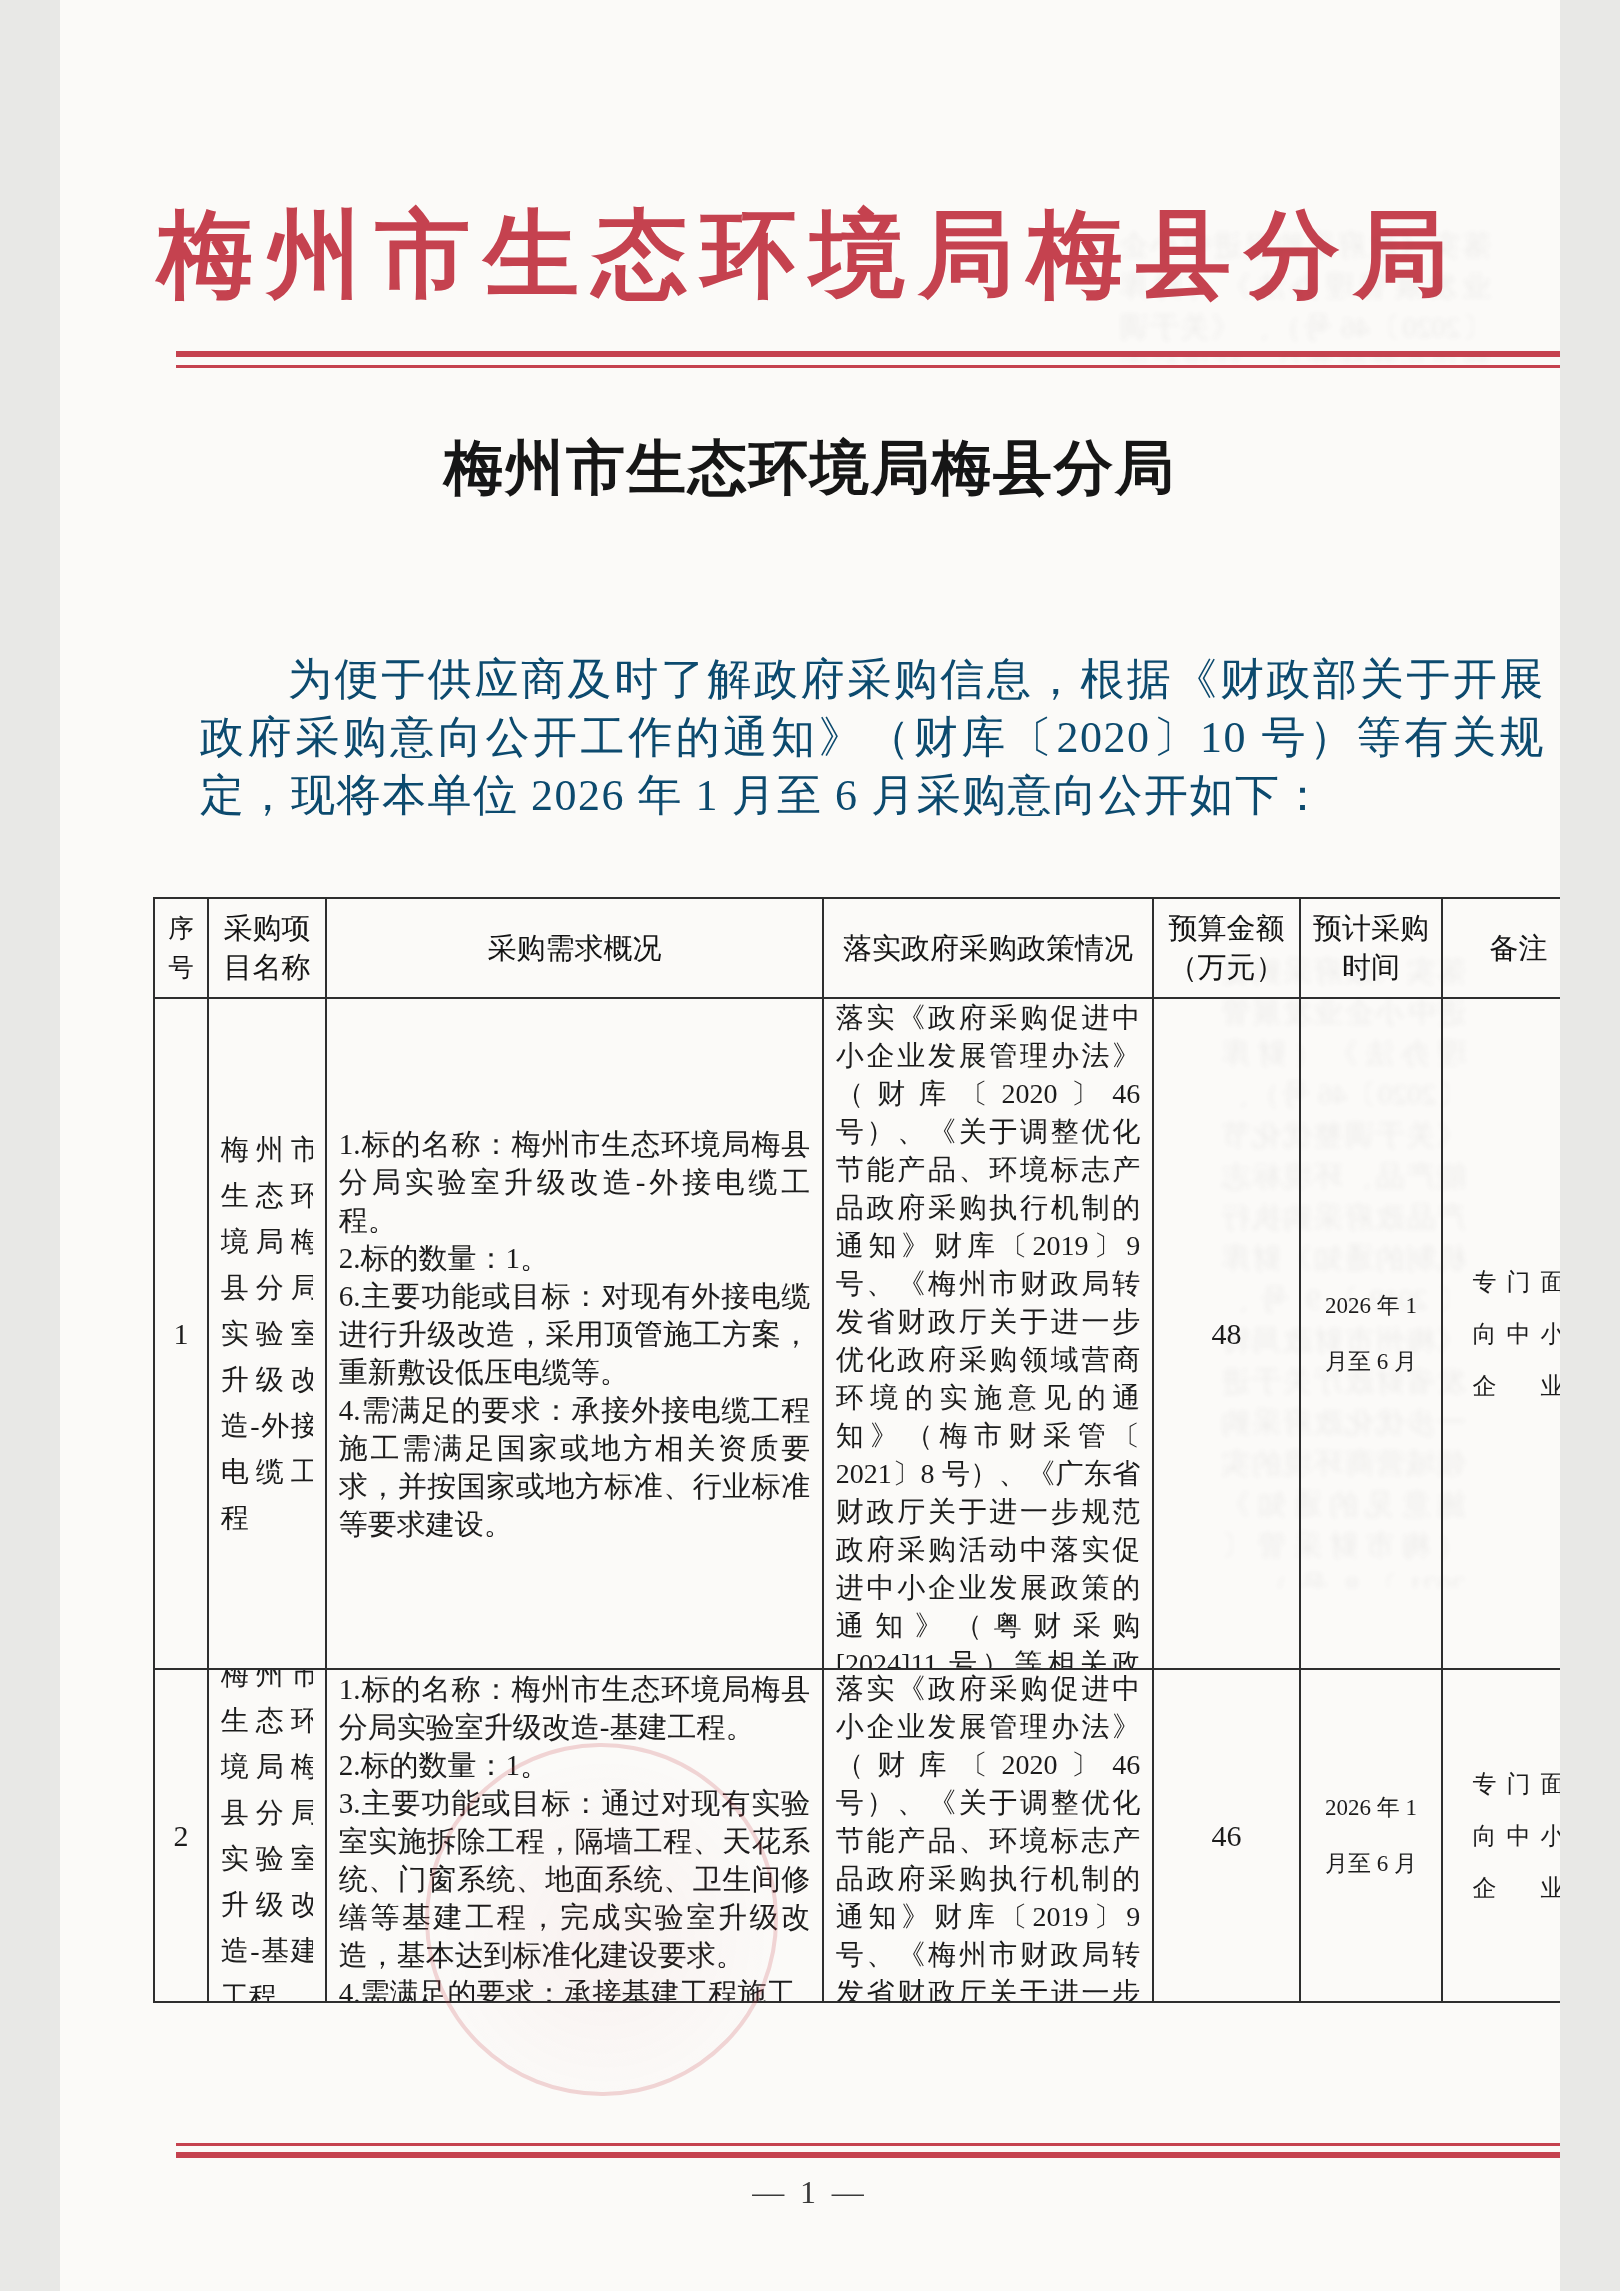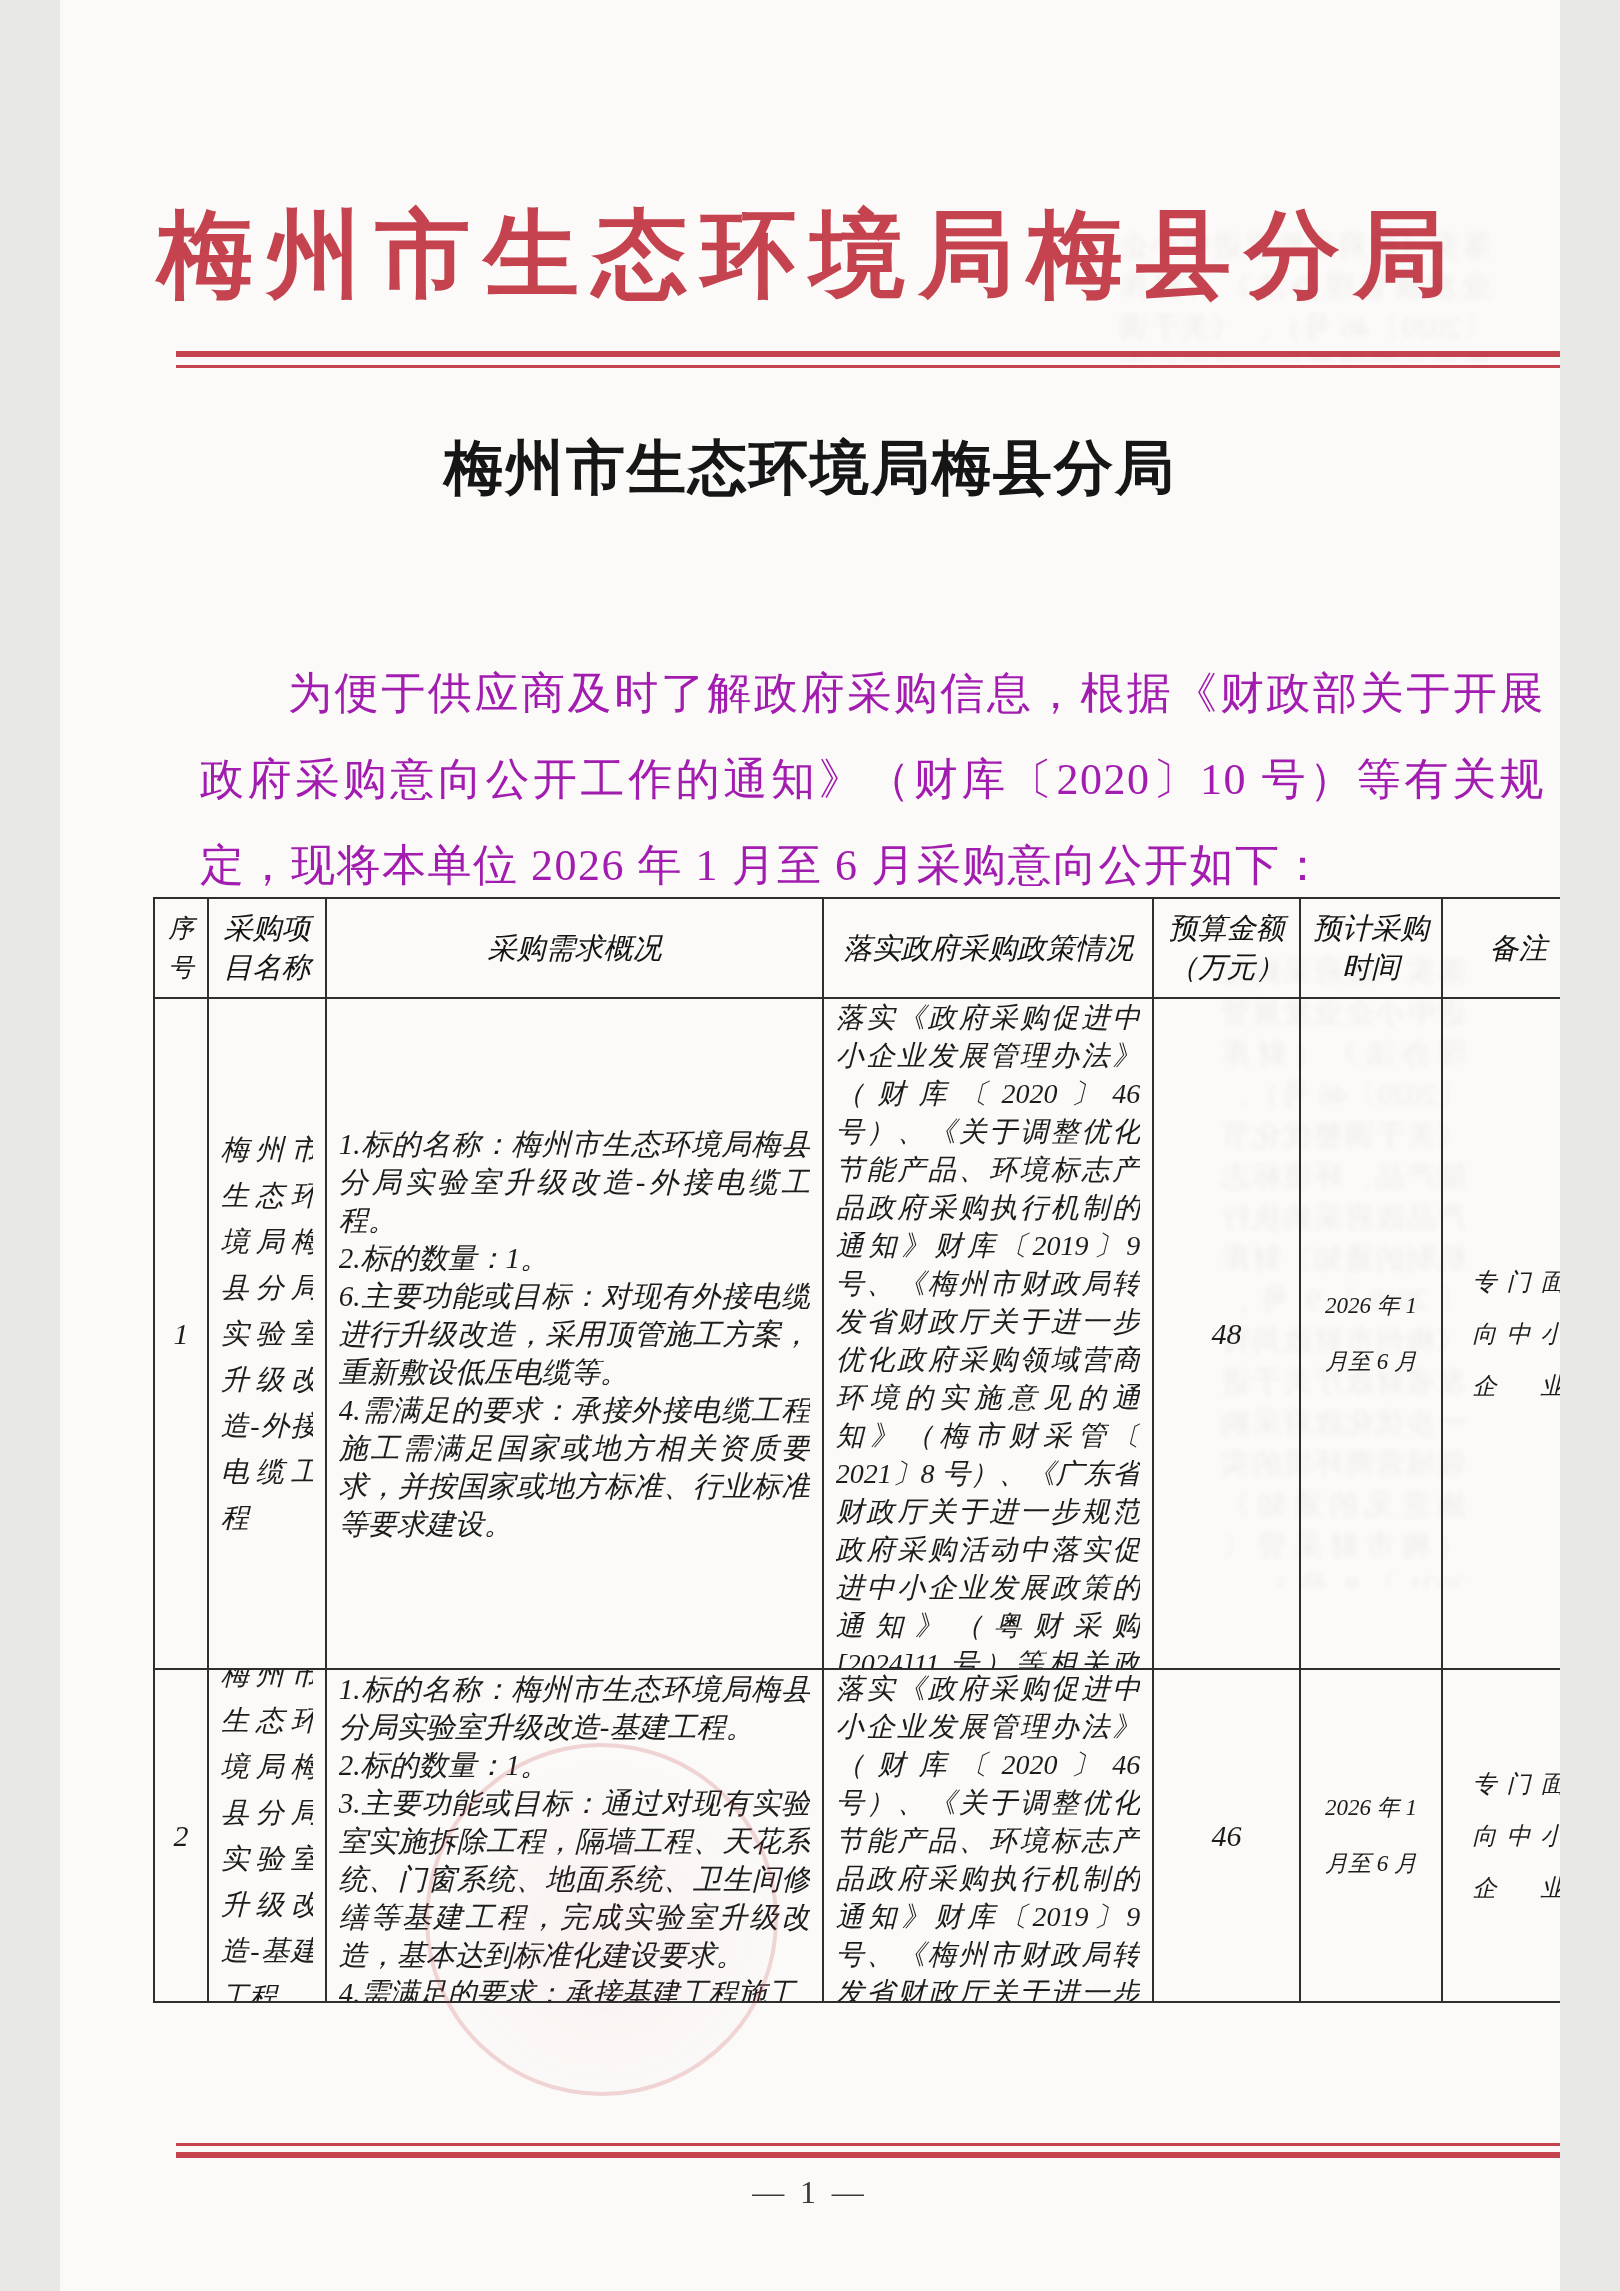--- a/index.html
+++ b/index.html
@@ -36,35 +36,34 @@
     font-size:59px;
     line-height:78px;
     color:#161616;
     letter-spacing:2px;
   }
 
   
   .intro{
     left:140px;top:651px;width:1345px;
     font-size:44px;
-    line-height:86px;
+    line-height:58px;
     letter-spacing:1.5px;
     text-align:justify;
     text-indent:2em;
-    color:#a21caf;
+    color:#0c4a6e;
   }
 
   
   .tbl-wrap{left:93px;top:897px;}
   table{
     border-collapse:collapse;
     table-layout:fixed;
     width:1441px;
     border:2.9px solid #2e2e2e;
-    font-style:italic;
   }
   th,td{
     border:2px solid #2e2e2e;
     padding:0 11.8px;
     vertical-align:middle;
     font-weight:normal;
   }
   th{font-size:29px;line-height:39px;text-align:center;height:98px;color:#141414;}
   th.small{font-size:25.5px;padding:0 2px;}
   .cw{display:flex;flex-direction:column;justify-content:center;overflow:hidden;width:100%;}

